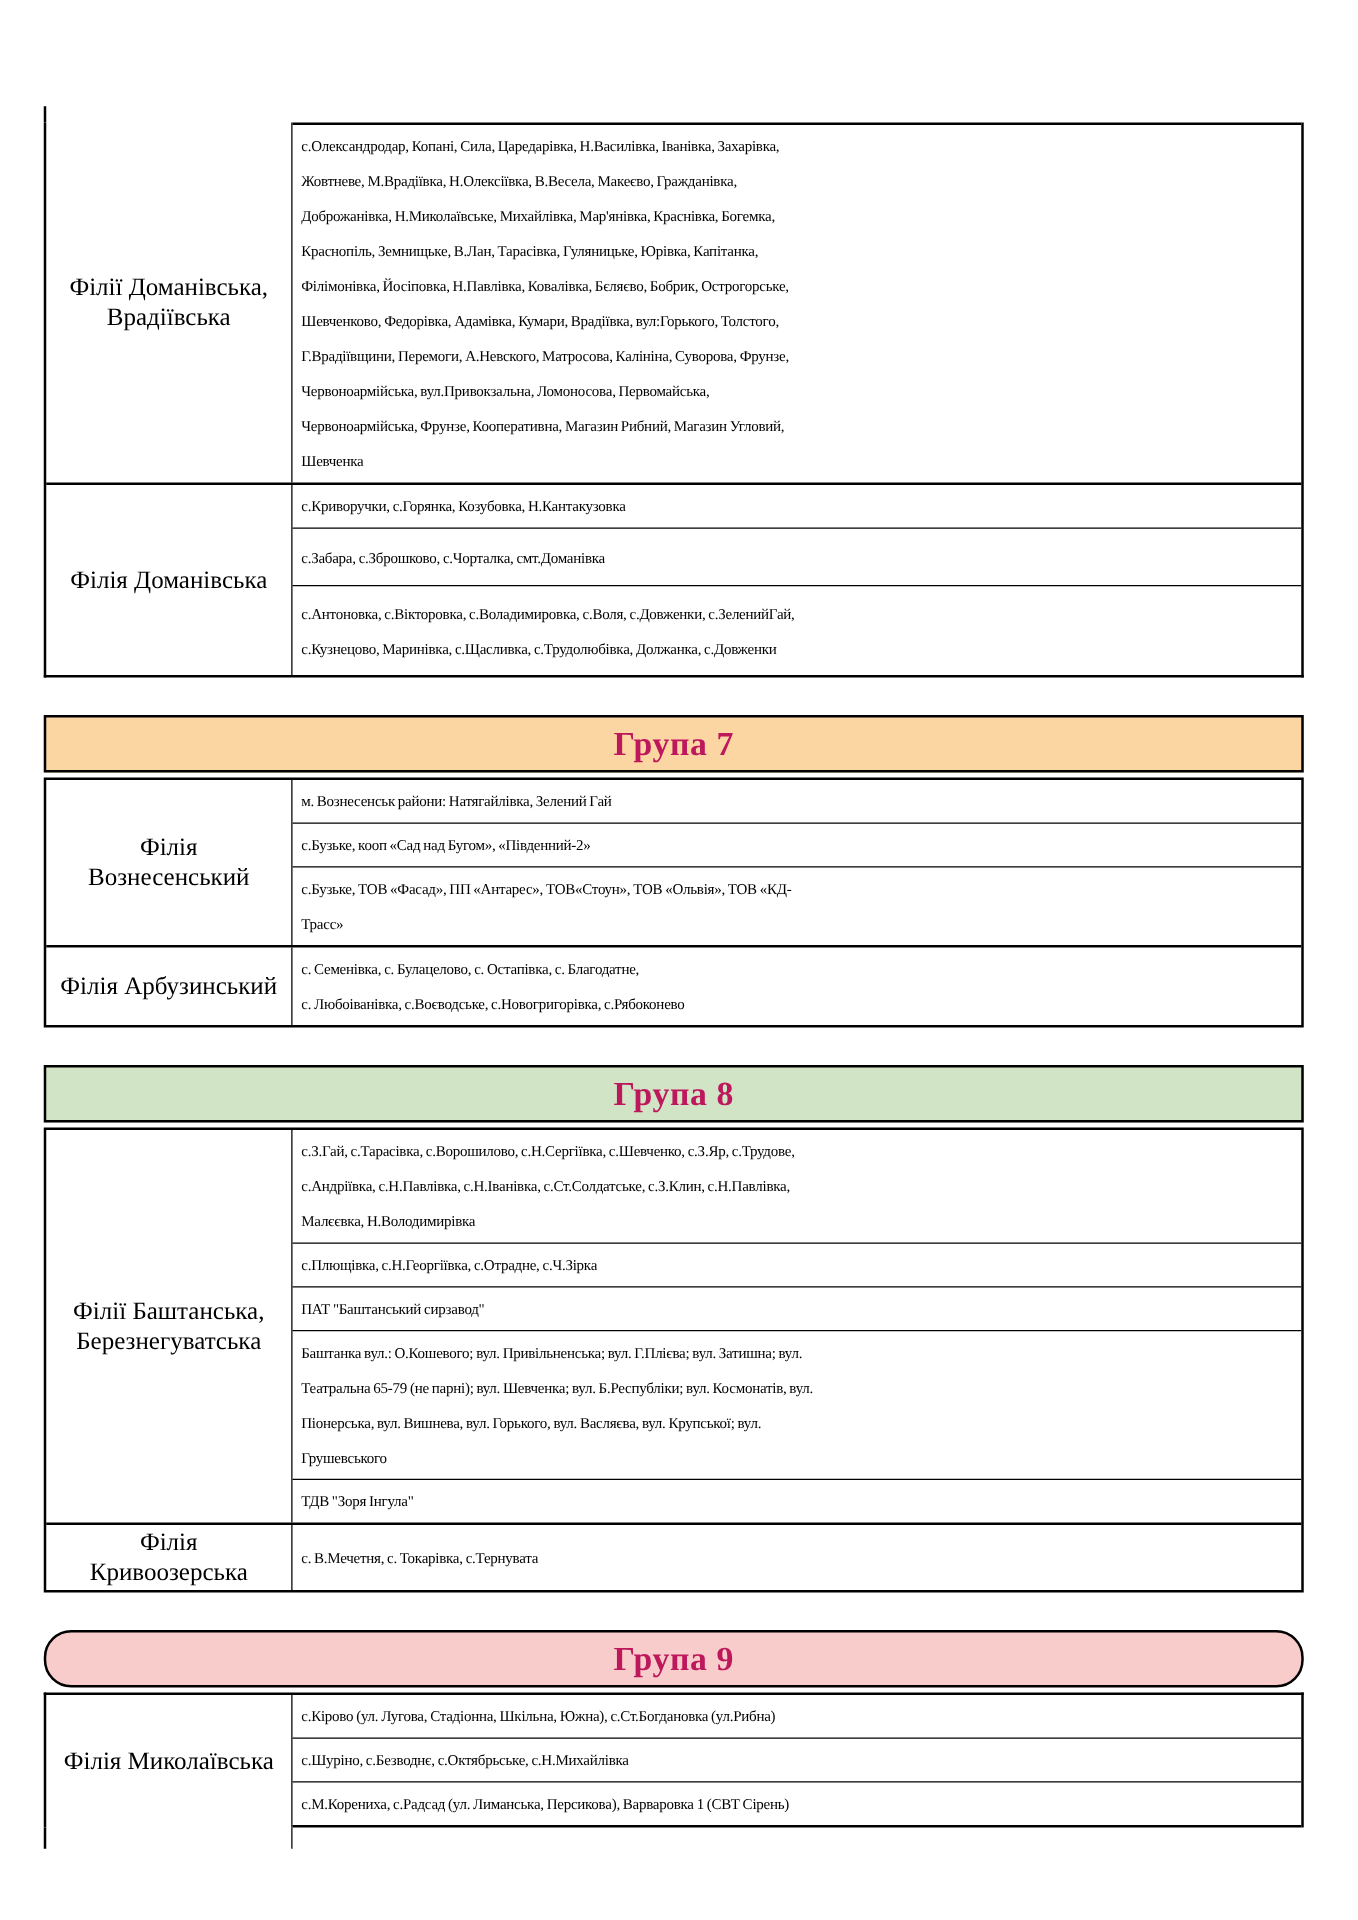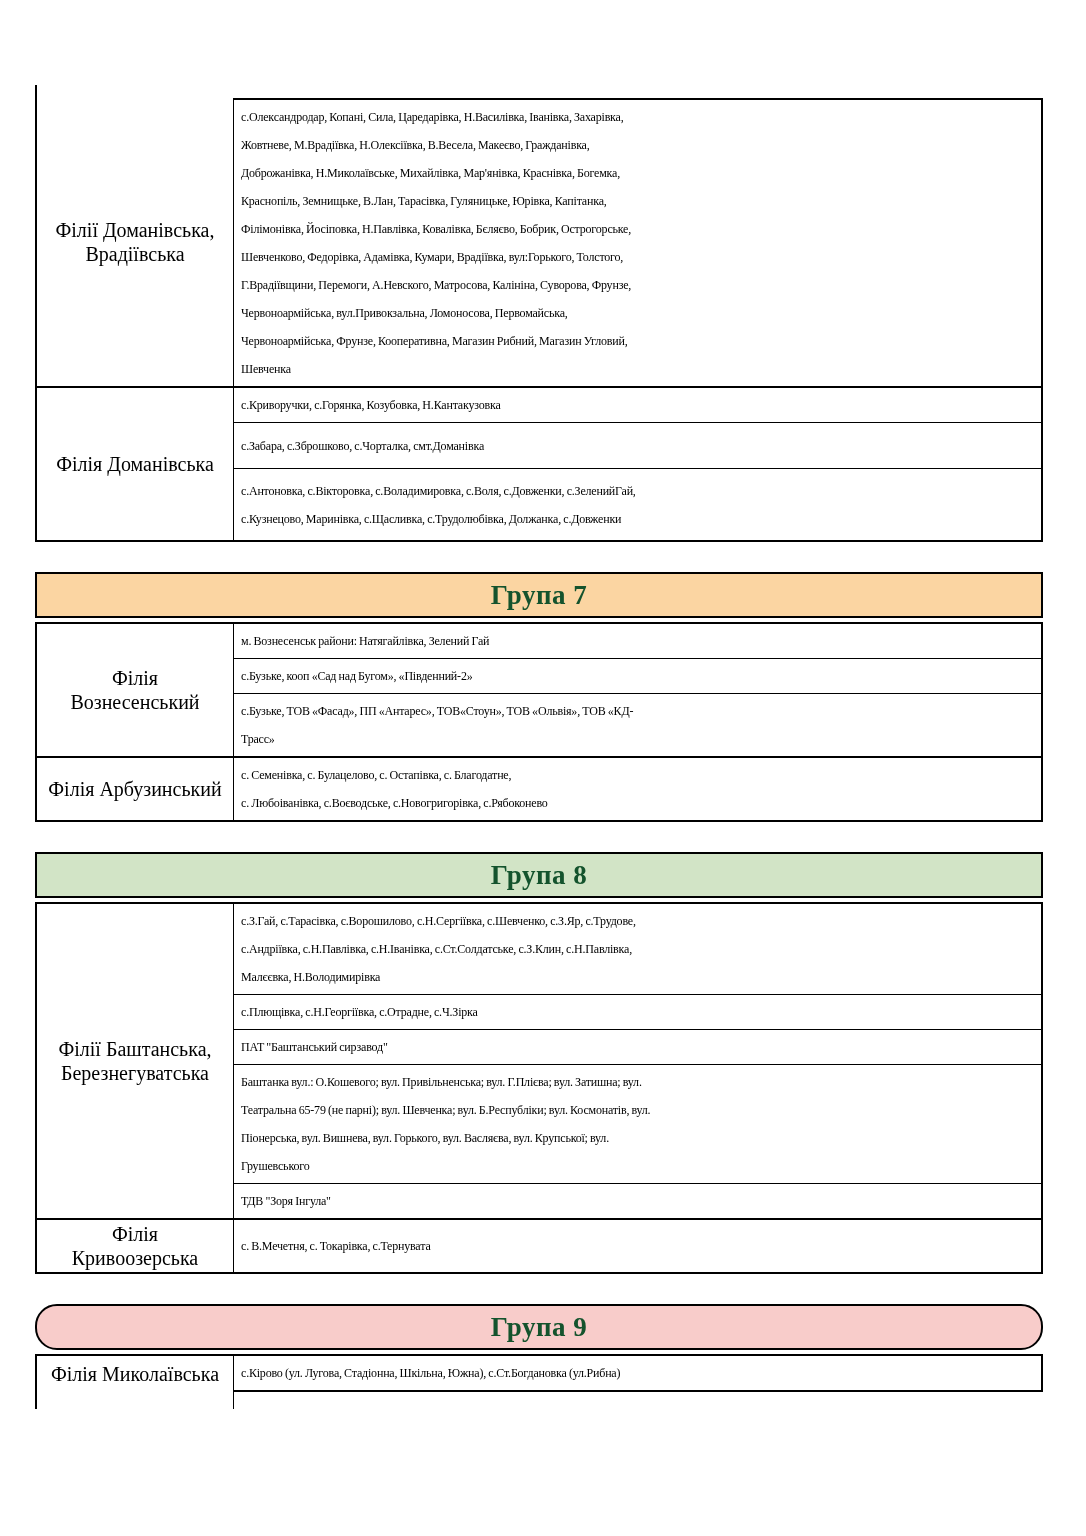--- a/index.html
+++ b/index.html
@@ -76,21 +76,21 @@
     height: 46px;
     border: 2px solid #000;
     display: flex;
     align-items: center;
     justify-content: center;
     margin-bottom: 4px;
   }
   .group-title {
     font-weight: bold;
     font-size: 27px;
-    color: #14532d;
+    color: #be185d;
     letter-spacing: 0.5px;
   }
 </style>
 </head>
 <body>
 
 <div class="page">
   <div class="content">
 
     <div class="ftable cut-top">
@@ -218,18 +218,24 @@
     </div>
     <div class="ftable cut-bottom">
       <div class="frow">
         <div class="flabel">
           <span>Філія Миколаївська</span>
         </div>
         <div class="fcells">
           <div class="fcell">
             <span>с.Кірово (ул. Лугова, Стадіонна, Шкільна, Южна), с.Ст.Богдановка (ул.Рибна)</span>
           </div>
+          <div class="fcell">
+            <span>с.Шуріно, с.Безводнє, с.Октябрьське, с.Н.Михайлівка</span>
+          </div>
+          <div class="fcell">
+            <span>с.М.Корениха, с.Радсад (ул. Лиманська, Персикова), Варваровка 1 (СВТ Сірень)</span>
+          </div>
         </div>
       </div>
     </div>
 
   </div>
 </div>
 
 </body></html>

